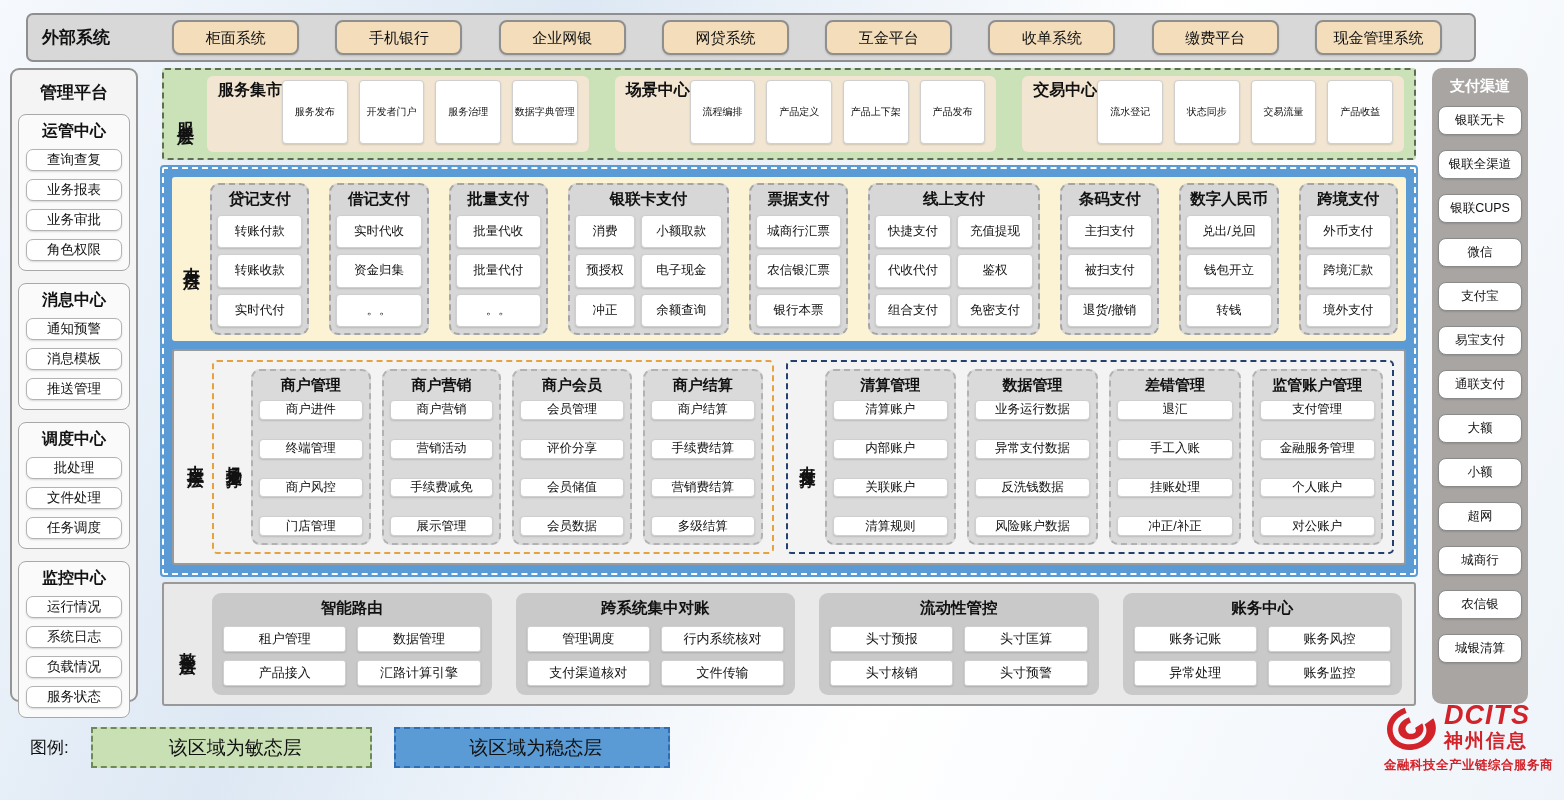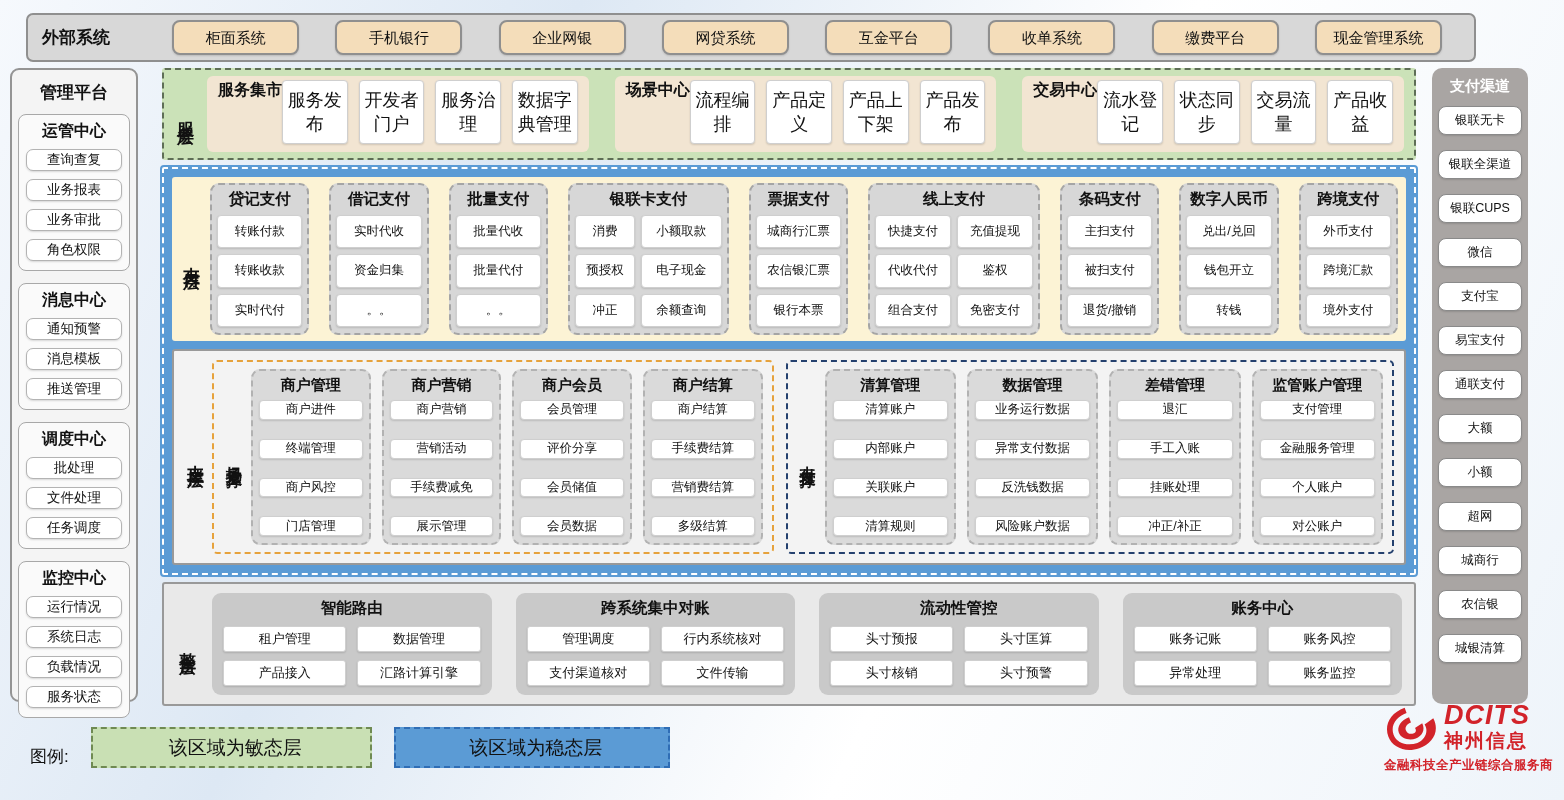--- a/index.html
+++ b/index.html
@@ -46,21 +46,21 @@
   .btn { background:#fff; border:1px solid #cfcfcf; border-radius:4px;
     display:flex; align-items:center; justify-content:center; font-size:12.5px; text-align:center; }
 
   
   .service-layer { height:92px; background:#cbe2b8; border:2px dashed #5e6e56; border-radius:3px;
     display:flex; align-items:stretch; padding:6px 10px; gap:10px; }
   .svc-groups { flex:1; display:flex; gap:26px; }
   .svc-group { flex:1; background:#f2e5d2; border-radius:6px; padding:4px 11px 8px; display:flex; }
   .svc-title { text-align:center; font-size:16px; font-weight:bold; margin-bottom:5px; }
   .svc-items { flex:1; display:flex; gap:11px; }
-  .svc-items .btn { flex:1; font-size:18px; }
+  .svc-items .btn { flex:1; font-size:10px; }
 
   
   .stable-box { margin-top:7px; background:#5b9bd5; border:2px dashed #fff; outline:2px solid #5b9bd5;
     border-radius:2px; padding:8px; display:flex; flex-direction:column; gap:8px; }
 
   
   .pay-layer { height:164px; background:#fcf3d5; border-radius:3px; display:flex; padding:6px 8px; gap:7px; }
   .pay-cols { flex:1; display:flex; gap:20px; }
   .pay-col { flex:1; background:#d7d7d7; border:2px dashed #a5a5a5; border-radius:9px;
     padding:4px 5px 6px; display:flex; flex-direction:column; }
@@ -87,21 +87,21 @@
   
   .integration-layer { margin-top:7px; height:124px; background:#e9e9e9; border:2px solid #999;
     border-radius:3px; display:flex; align-items:stretch; padding:9px 12px; gap:13px; }
   .int-groups { flex:1; display:flex; gap:24px; }
   .int-group { flex:1; background:#c9c9c9; border-radius:9px; padding:2px 11px 9px; display:flex; flex-direction:column; }
   .int-title { text-align:center; font-size:15.5px; font-weight:bold; margin:3px 0 7px; }
   .int-items { flex:1; display:grid; grid-template-columns:1fr 1fr; gap:8px 11px; }
   .int-items .btn { font-size:13px; border-radius:3px; }
 
   
-  .legend { position:absolute; left:30px; top:727px; display:flex; align-items:flex-end; gap:22px; }
+  .legend { position:absolute; left:30px; top:727px; display:flex; align-items:center; gap:22px; }
   .legend-label { font-size:17px; }
   .legend-box { height:41px; display:flex; align-items:center; justify-content:center; font-size:19px;padding-left:8px; }
   .legend-box.agile { width:281px; background:#c9e0b4; border:2px dashed #6f8a52; }
   .legend-box.stable { width:276px; background:#5b9bd5; border:2px dashed #2f6db5; }
 
   
   .logo { position:absolute; left:1384px; top:702px; width:176px; }
   .logo-row { display:flex; align-items:center; gap:4px; }
   .logo-swirl { width:56px; height:48px; flex:0 0 auto; }
   .logo-brand { color:#d2232a; font-size:27px; font-weight:bold; font-style:italic; line-height:26px; letter-spacing:1px; }

